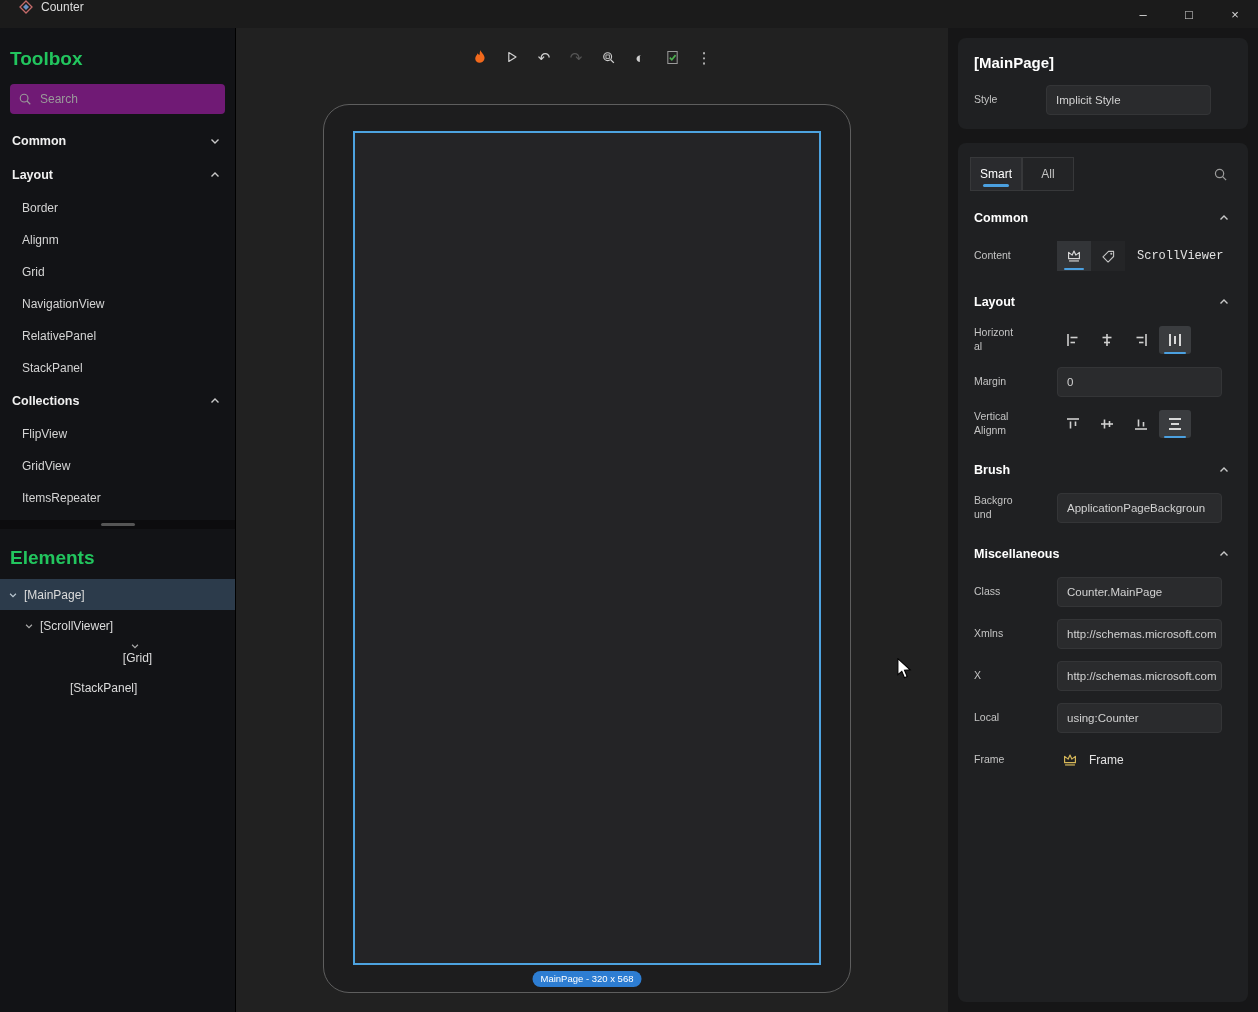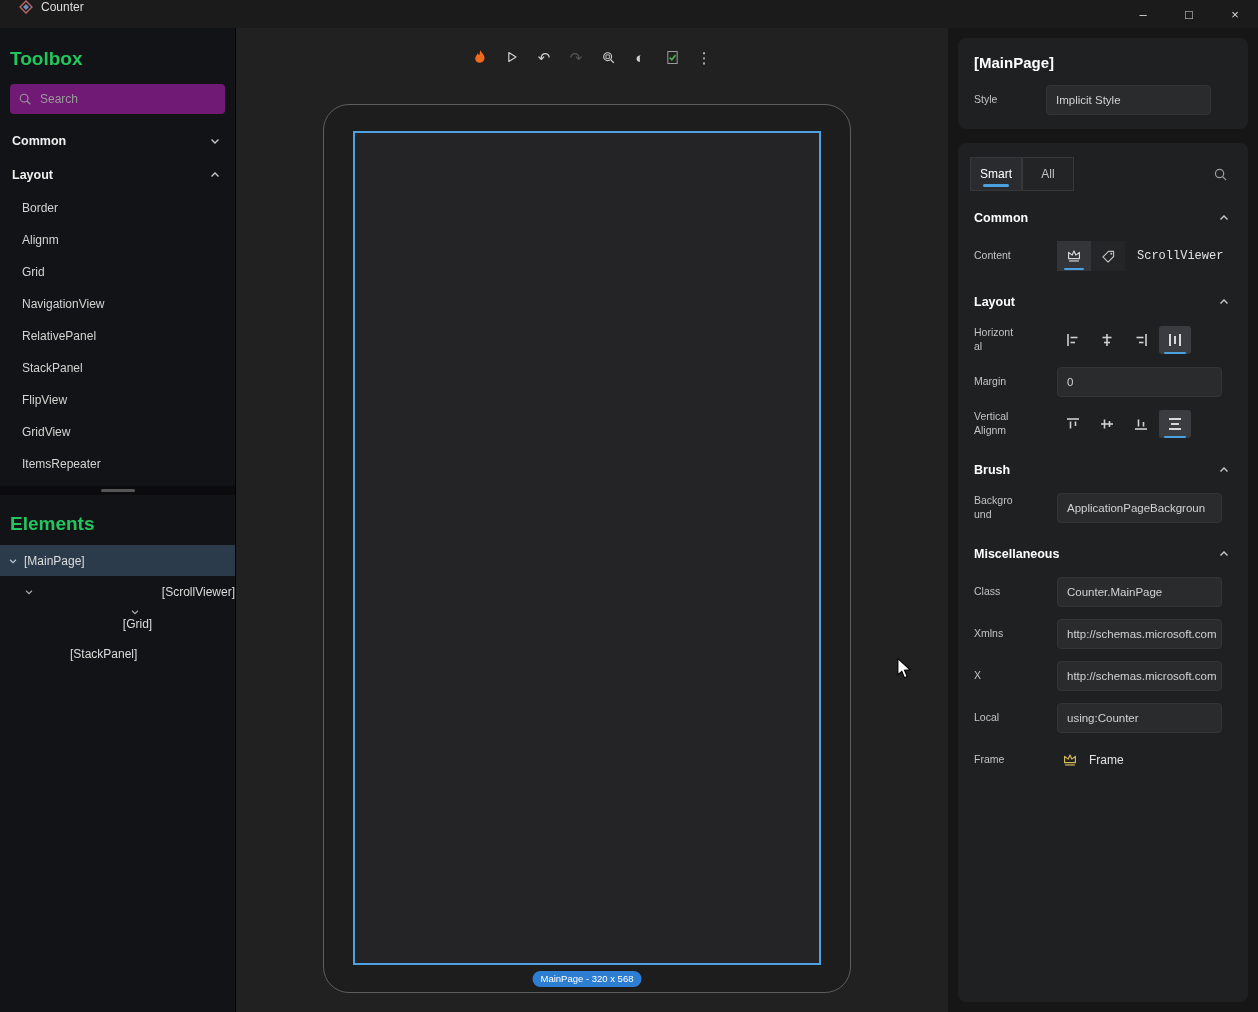--- a/index.html
+++ b/index.html
@@ -36,21 +36,21 @@
   .tb-item { height:32px; display:flex; align-items:center; padding-left:22px; font-size:12px; color:#d4d4d4; }
 
   .splitter { height:9px; margin-top:6px; background:#0c0c0e; display:flex; align-items:center; justify-content:center; }
   .splitter-handle { width:34px; height:3px; background:#555; border-radius:2px; }
 
   .elements-title { padding:18px 12px 10px 10px; }
   .tree-row { height:31px; display:flex; align-items:center; font-size:12px; color:#dcdcdc; }
   .tree-row .chev { display:flex; margin-right:6px; }
   .tree-row.selected { background:#2c3b4b; }
   .d0 { padding-left:8px; }
-  .d1 { padding-left:24px;justify-content:space-between; }
+  .d1 { padding-left:24px; }
   .d2 { padding-left:40px;flex-direction:column; }
   .d3 { padding-left:70px; }
 
   
   .center { flex:1; background:#212121; position:relative; min-width:0; }
   .canvas-toolbar { position:absolute; top:16px; left:50%; transform:translateX(-50%);
                     display:flex; align-items:center; gap:6px; }
   .tool-btn { width:26px; height:26px; border-radius:4px; display:flex; align-items:center;
               justify-content:center; color:#cfcfcf; font-size:15px; }
   .tool-btn.disabled { color:#6b6b6b; opacity:.7; }
@@ -165,20 +165,28 @@
             </svg>
         </span>
       </div>
       <div class="tb-item">Border</div>
       <div class="tb-item">Alignm</div>
       <div class="tb-item">Grid</div>
       <div class="tb-item">NavigationView</div>
       <div class="tb-item">RelativePanel</div>
       <div class="tb-item">StackPanel</div>
 
+      <div class="tb-section">
+        <span>Collections</span>
+        <span>
+          <svg width="12" height="12" viewBox="0 0 12 12">
+              <path d="M2.5 7.5 L6 4 L9.5 7.5" fill="none" stroke="#c8c8c8" stroke-width="1.4"></path>
+            </svg>
+        </span>
+      </div>
       <div class="tb-item">FlipView</div>
       <div class="tb-item">GridView</div>
       <div class="tb-item">ItemsRepeater</div>
 
       <div class="splitter">
         <div class="splitter-handle"></div>
       </div>
 
       <div class="panel-title elements-title">Elements</div>
 

